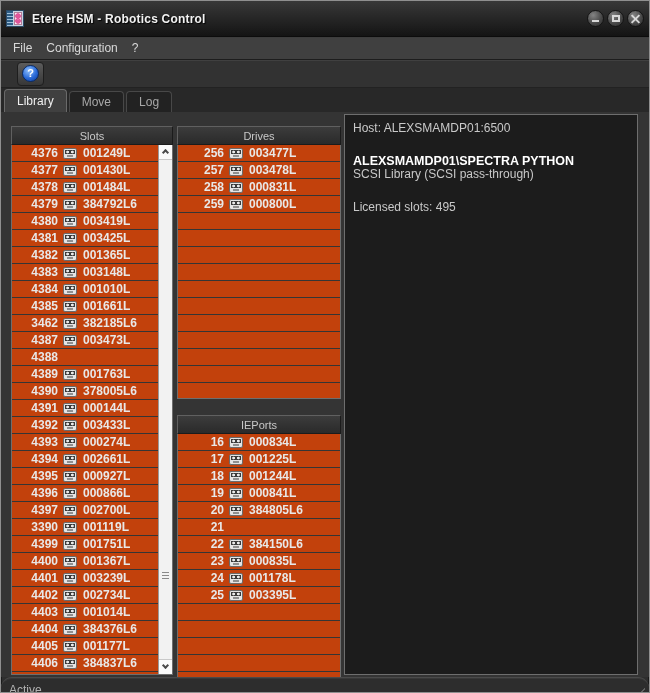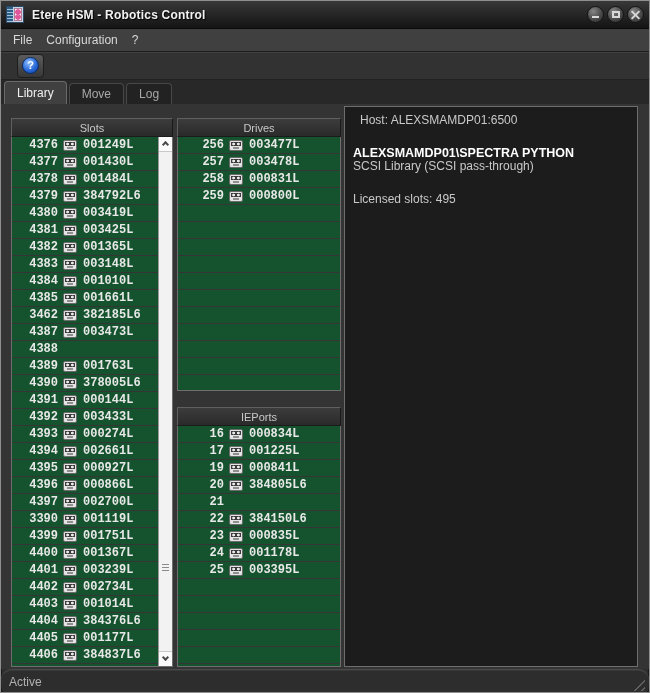--- a/index.html
+++ b/index.html
@@ -10,21 +10,21 @@
     position: relative;
     width: 650px; height: 693px;
     background: #2e2e2e;
     border: 1px solid #8f8f8f;
     box-shadow: inset 0 0 0 1px #1a1a1a;
     overflow: hidden;
   }
 
   
   .titlebar {
-    height: 28px;
+    height: 36px;
     background: linear-gradient(#383838, #141414);
     display: flex; align-items: center;
     padding: 0 5px;
     border-bottom: 1px solid #0c0c0c;
   }
   .appicon {
     width: 18px; height: 17px;
     background: #c7d4e2;
     border: 1px solid #2c4a66;
     position: relative; flex: none;
@@ -140,26 +140,25 @@
 
   .panel-header {
     height: 19px; flex: none;
     background: linear-gradient(#3c3c3c, #2a2a2a);
     border: 1px solid; border-color: #606060 #1b1b1b #1b1b1b #606060;
     color: #c8c8c8; font-size: 11px;
     display: flex; align-items: center; justify-content: center; margin-top: 12px;
   }
   .list {
     flex: 1;
-    background: #14532d;
+    background: #c2410c;
     border: 1px solid #6e6e6e;
     border-top: none;
     overflow: hidden;
     position: relative;
-    font-family: Liberation Mono, monospace;
   }
   .row {
     height: 17px;
     display: flex; align-items: center;
     border-bottom: 1px solid #353535;
     color: #e8e8e8; font-size: 12px; font-weight: bold;
     cursor: default;
   }
   .row .num { width: 46px; text-align: right; flex: none; }
   .tape {
@@ -212,21 +211,21 @@
 
   
   .info-panel {
     flex: 1;
     background: #1c1c1c;
     border: 1px solid #6e6e6e;
     padding: 7px 8px;
     color: #c9c9c9; font-size: 12px;
     line-height: 13px;
   }
-  .info-host { margin-bottom: 20px; margin-left: 7px; }
+  .info-host { margin-bottom: 20px; }
   .info-name { color: #fff; font-weight: bold; font-size: 12.5px; }
   .info-type { margin-bottom: 20px; }
 
   
   .statusbar {
     height: 27px;
     background: #2d2d2d;
     border-top: 1px solid #4a4a4a;
     box-shadow: inset 0 1px 0 #383838;
     display: flex; align-items: center;
@@ -615,20 +614,25 @@
               <span class="tape"></span>
               <span class="label">000834L</span>
             </div>
 
             <div class="row">
               <span class="num">17</span>
               <span class="tape"></span>
               <span class="label">001225L</span>
             </div>
 
+            <div class="row">
+              <span class="num">18</span>
+              <span class="tape"></span>
+              <span class="label">001244L</span>
+            </div>
 
             <div class="row">
               <span class="num">19</span>
               <span class="tape"></span>
               <span class="label">000841L</span>
             </div>
 
             <div class="row">
               <span class="num">20</span>
               <span class="tape"></span>

